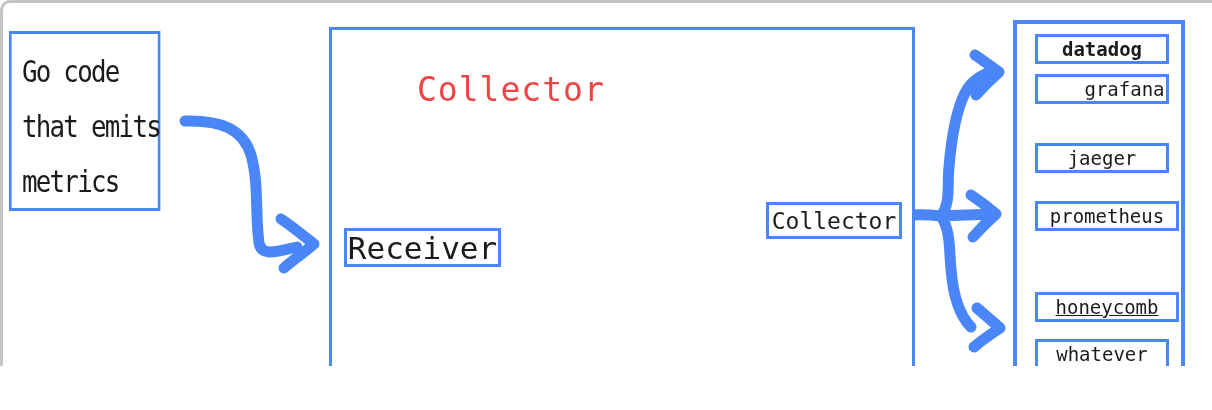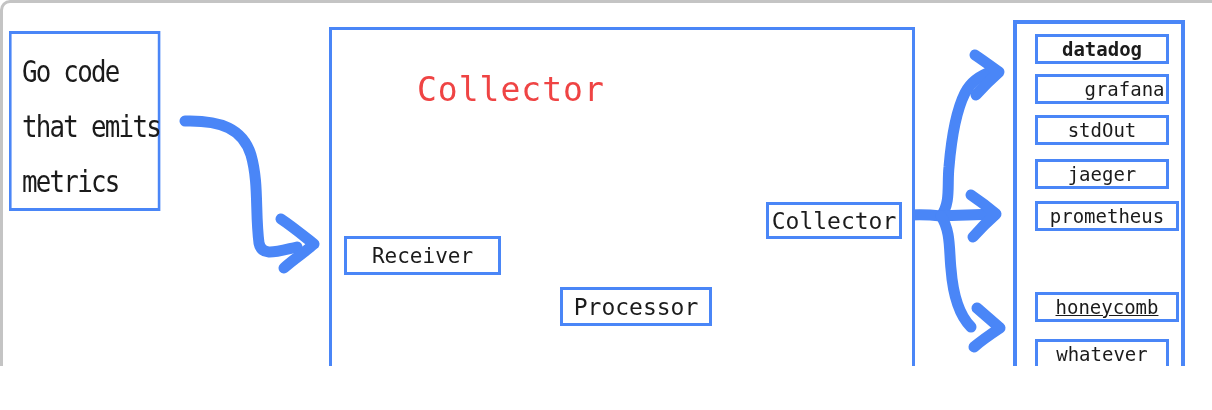--- a/index.html
+++ b/index.html
@@ -61,21 +61,21 @@
     display: block;
   }
   #collector-title {
     position: absolute;
     left: 414px; top: 67px;
     font-size: 33px;
     color: #ef4444;
     letter-spacing: 1px;
   }
 
-  #receiver-box { left: 341px; top: 233px; width: 157px; height: 39px; font-size: 21px; }
+  #receiver-box { left: 341px; top: 225px; width: 157px; height: 39px; font-size: 31px; }
   #processor-box { left: 557px; top: 284px; width: 152px; height: 39px; font-size: 23px; }
   #exporter-box  { left: 763px; top: 199px; width: 136px; height: 37px; font-size: 23px; }
 
   
   #destinations-panel {
     left: 1010px; top: 17px;
     width: 172px; height: 368px;
     display: block;
     border-width: 4px;
   }
@@ -84,21 +84,21 @@
     left: 1032px;
     width: 134px;
     height: 30px;
     font-size: 19px;
     border-width: 3px;
   }
   .dest-wide { left: 1032px; width: 144px; }
   #dest-0 { top: 31px; font-weight: bold; }
   #dest-1 { top: 71px; padding-left: 45px; }
   #dest-2 { top: 112px; }
-  #dest-3 { top: 156px; }
+  #dest-3 { top: 140px; }
   #dest-4 { top: 198px; }
   #dest-5 { top: 250px; }
   #dest-6 { top: 289px; text-decoration: underline; }
   #dest-7 { top: 336px; text-align: center; }
 </style>
 </head>
 <body>
 
 <div id="canvas">
 
@@ -138,26 +138,24 @@
   <div class="node" id="gocode-box">
     <span class="ln">Go code</span>
     <span class="ln">that emits</span>
     <span class="ln">metrics</span>
   </div>
 
   <div class="node" id="collector-box"></div>
   <div id="collector-title">Collector</div>
 
   <div class="node" id="receiver-box">Receiver</div>
-  <div class="node" id="processor-box">Processor</div>
   <div class="node" id="exporter-box">Collector</div>
 
   <div class="node" id="destinations-panel"></div>
 
   <div class="node dest-item" id="dest-0">datadog</div>
   <div class="node dest-item" id="dest-1">grafana</div>
-  <div class="node dest-item" id="dest-2">stdOut</div>
   <div class="node dest-item" id="dest-3">jaeger</div>
   <div class="node dest-item dest-wide" id="dest-4">prometheus</div>
   <div class="node dest-item dest-wide" id="dest-6">honeycomb</div>
   <div class="node dest-item" id="dest-7">whatever</div>
 
 </div>
 
 </body></html>

